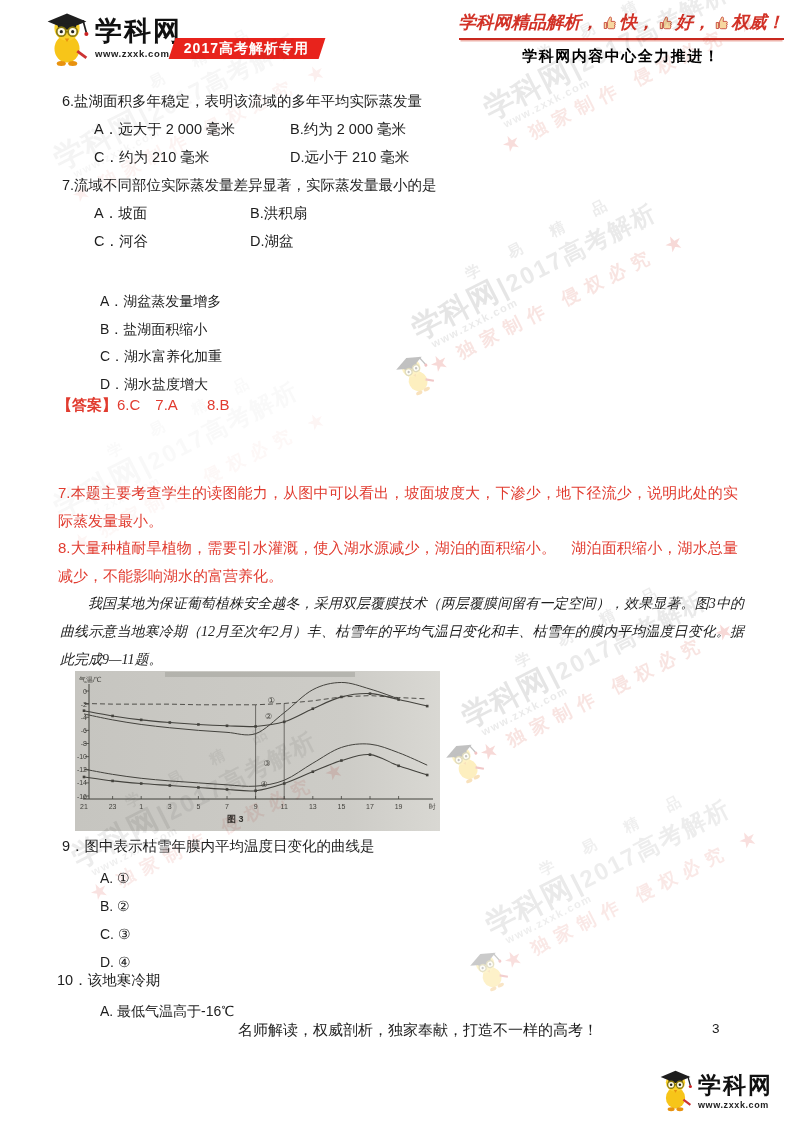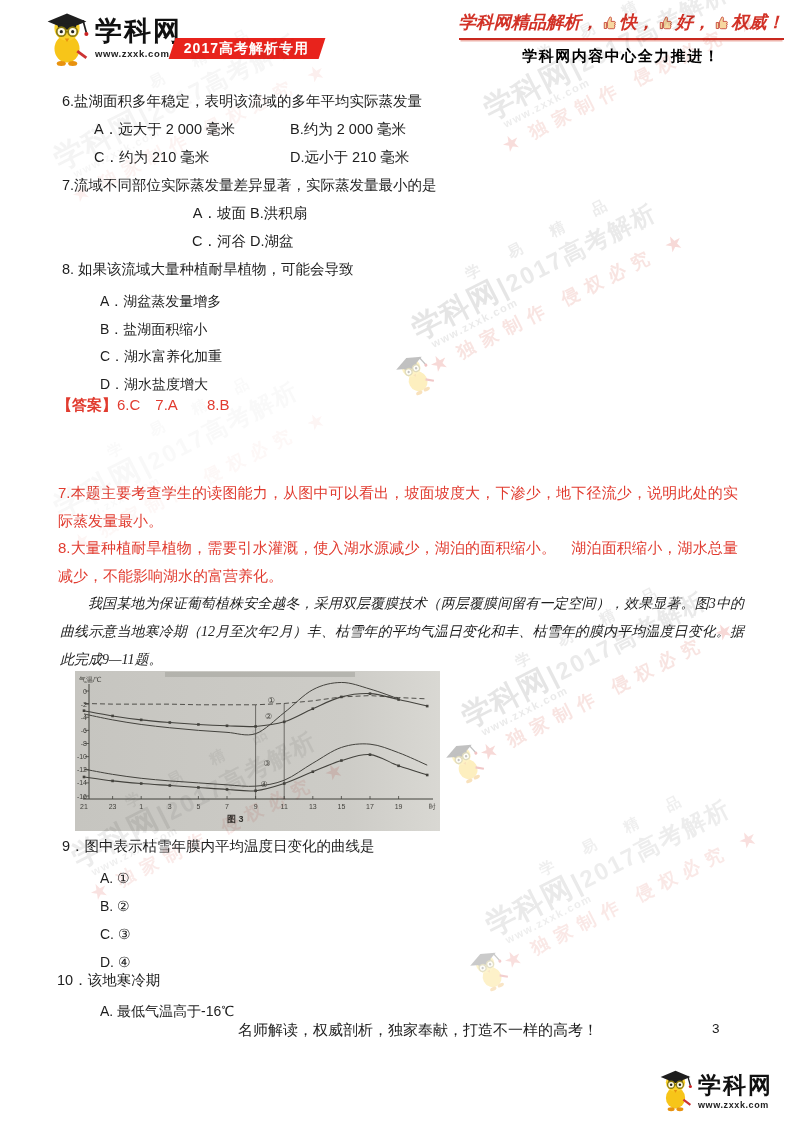--- a/index.html
+++ b/index.html
@@ -18,21 +18,21 @@
   .slogan{right:10px;top:10px;text-align:center;z-index:2;}
   .slogan-line{display:inline-flex;align-items:center;gap:2px;font-size:17.5px;font-weight:bold;
                font-style:italic;color:#d23227;padding-bottom:4px;border-bottom:2px solid #c8281e;
                box-shadow:0 3px 0 -1.5px #eeb4ac;}
   .thumb{width:15px;height:15px;margin:0 1px;}
   .slogan-sub{margin-top:7px;font-size:15px;font-weight:bold;color:#000000;letter-spacing:1.5px;}
   
   .stem{left:62px;font-size:14.5px;white-space:nowrap;}
   .optrow{left:62px;font-size:14.5px;white-space:nowrap;}
   .optrow .c1{display:inline-block;margin-left:32px;}
-  .q6w .c1{width:192px;} .q7w .c1{width:152px;text-align:right;}
+  .q6w .c1{width:192px;} .q7w .c1{width:152px;}
   .optlist{left:100px;font-size:14px;}
   .optlist div{line-height:27.5px;white-space:nowrap;}
   .optlist9 div{line-height:28px;}
   .red{color:#e13b2f;}
   .ansline{left:57px;font-size:15px;white-space:nowrap;}
   .ansline .anslab{font-weight:bold;}
   .redpara{left:58px;width:680px;font-size:15px;line-height:27.5px;text-align:justify;}
   .intro{left:60px;width:684px;font-size:14px;line-height:28px;font-style:italic;
          font-family:"Liberation Serif",serif;text-indent:2em;text-align:justify;}
   
@@ -135,21 +135,20 @@
   <div class="abs stem" style="top:176px">7.流域不同部位实际蒸发量差异显著，实际蒸发量最小的是</div>
   <div class="abs optrow q7w" style="top:204px">
     <span class="c1">A．坡面</span>
     <span>B.洪积扇</span>
   </div>
   <div class="abs optrow q7w" style="top:232px">
     <span class="c1">C．河谷</span>
     <span>D.湖盆</span>
   </div>
 
-  <div class="abs stem" style="top:260px">8. 如果该流域大量种植耐旱植物，可能会导致</div>
   <div class="abs optlist" style="top:288px">
     <div>A．湖盆蒸发量增多</div>
     <div>B．盐湖面积缩小</div>
     <div>C．湖水富养化加重</div>
     <div>D．湖水盐度增大</div>
   </div>
 
   <div class="abs ansline red" style="top:396px">
     <span class="anslab">【答案】</span><span>6.C　7.A　　8.B</span>
   </div>

